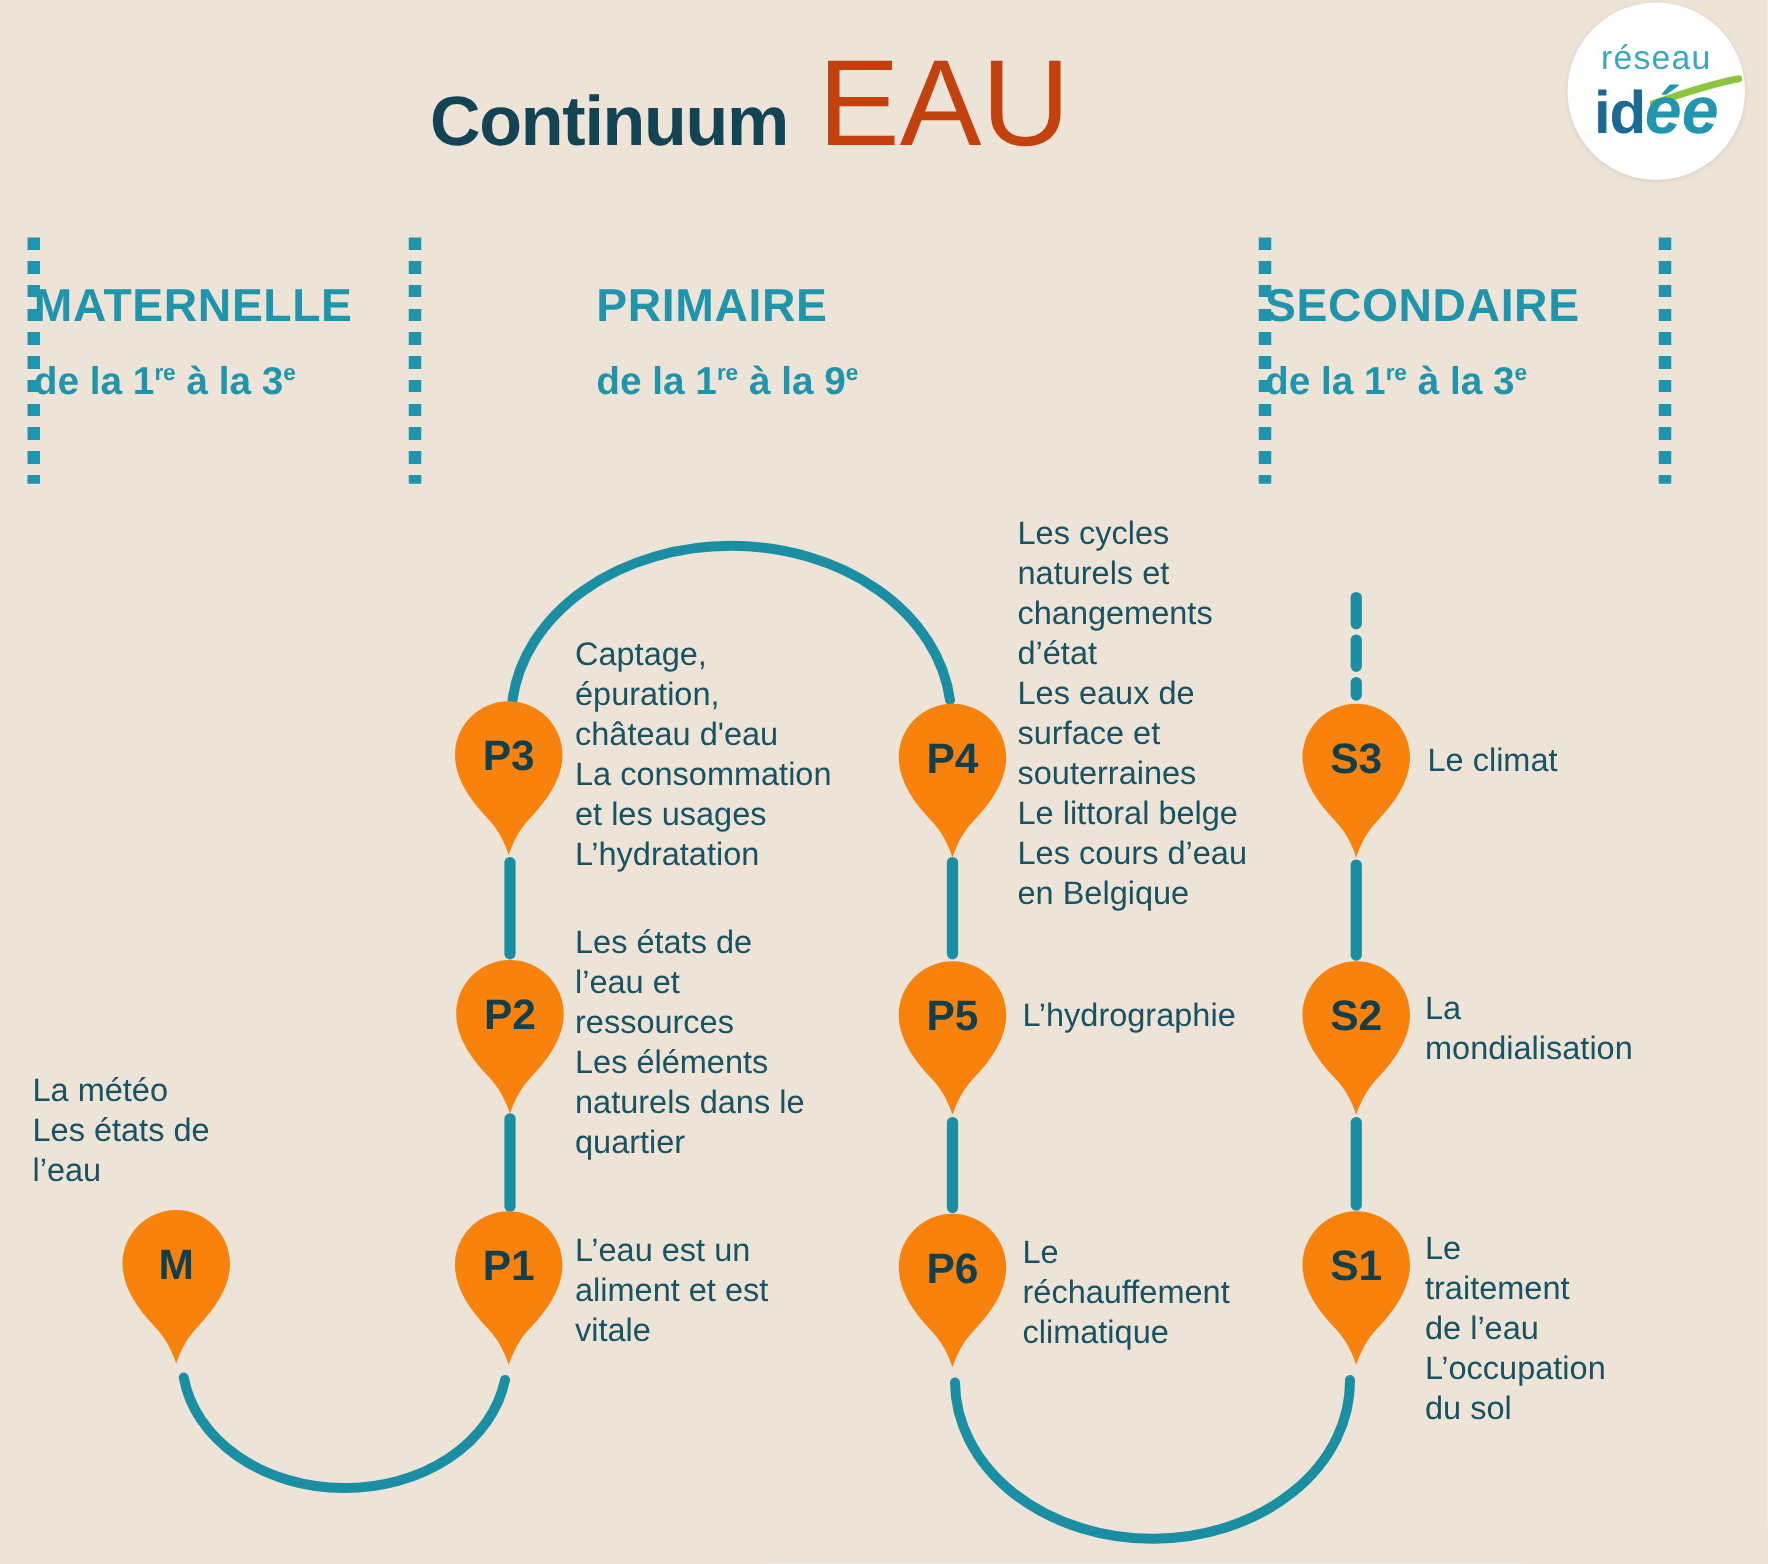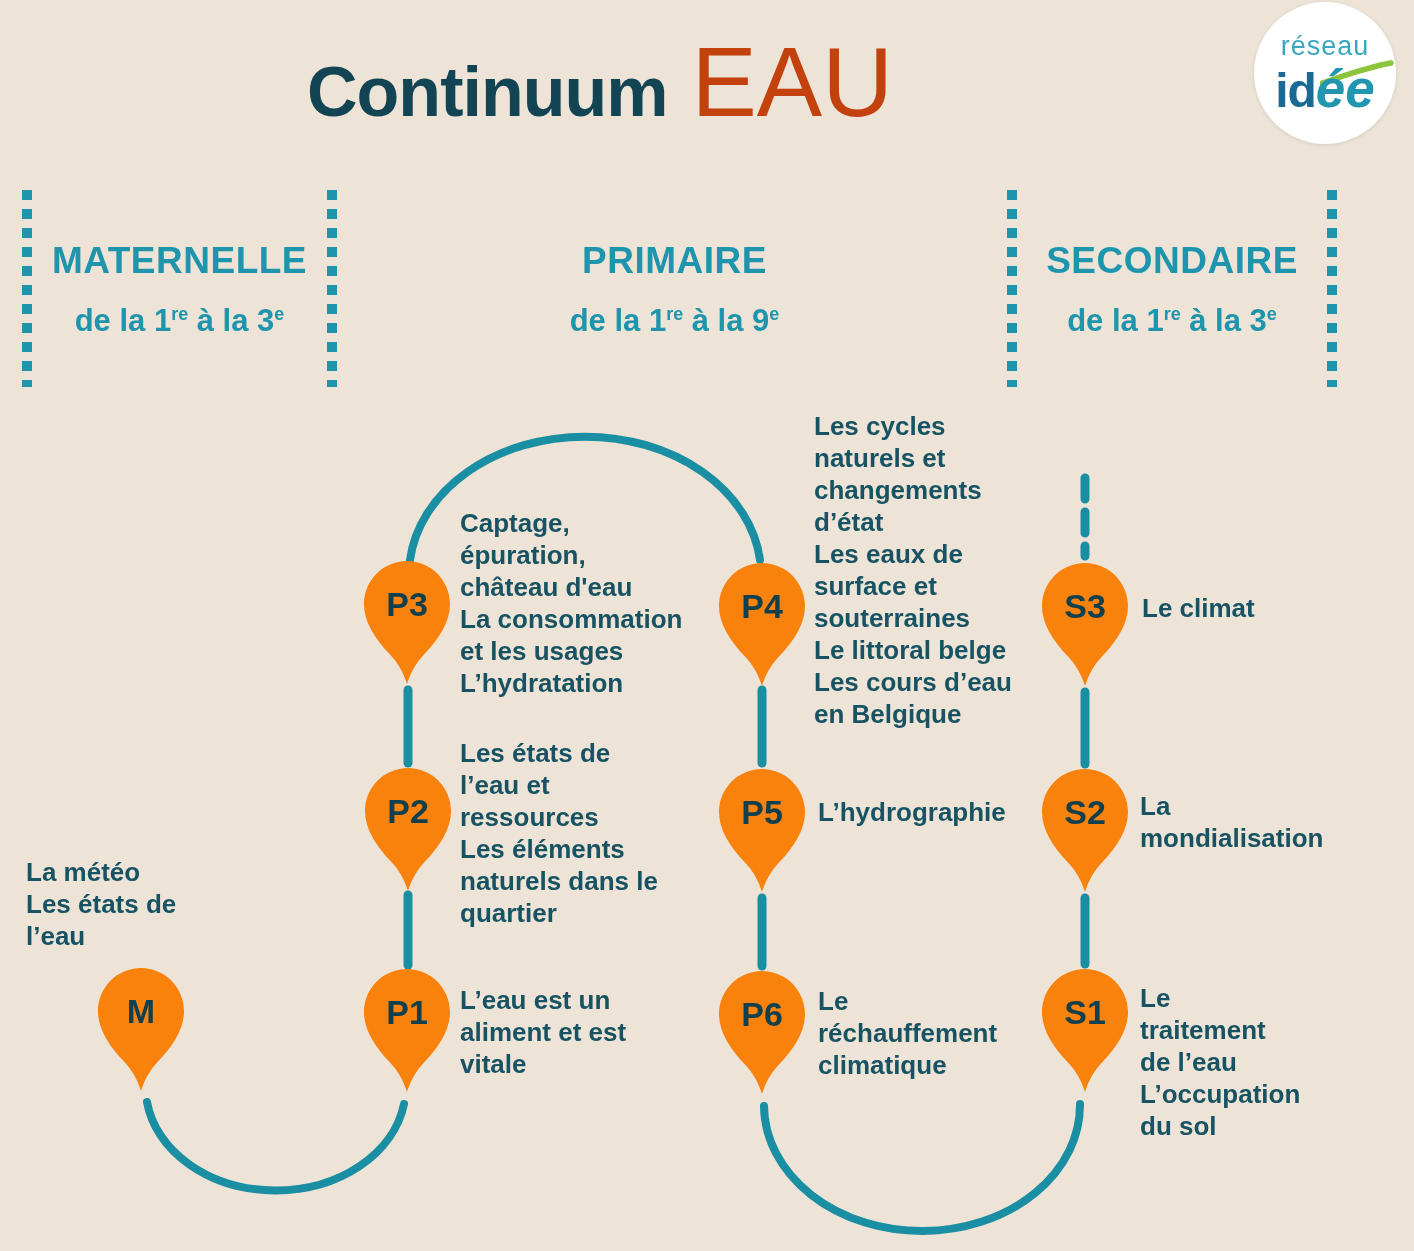--- a/index.html
+++ b/index.html
@@ -7,56 +7,56 @@
   .stage {
     position:relative; width:1414px; height:1251px;
     background:#EDE4D7; overflow:hidden;
   }
 
   
   .title-row {
     position:absolute; left:0; top:26px; width:1200px;
     display:flex; justify-content:center; align-items:baseline; gap:24px;
   }
-  .title-main { font-size:70px; font-weight:700; color:#134454; letter-spacing:-1px; }
+  .title-main { font-size:56px; font-weight:700; color:#134454; letter-spacing:-1px; }
   .title-accent { font-size:98px; font-weight:400; color:#c2410c; letter-spacing:0px; }
 
   
   .logo {
     position:absolute; left:1254px; top:2px; width:142px; height:142px;
     background:#ffffff; border-radius:50%; box-shadow:0 1px 4px rgba(0,0,0,0.10);
   }
   .logo-reseau { text-align:center; margin-top:29px; font-size:27px; font-weight:400;
                  color:#3AA6BF; letter-spacing:1px; }
   .logo-row { text-align:center; margin-top:-4px; position:relative; z-index:2; }
   .logo-id { font-size:48px; font-weight:800; color:#1A6A95; letter-spacing:-1px; }
   .logo-ee { font-size:53px; font-weight:700; font-style:italic; color:#2196AE; }
   .logo-swoosh { position:absolute; left:66px; top:58px; z-index:1; }
 
   
   .dotline {
     position:absolute; top:190px; height:197px; width:10px;
     background:repeating-linear-gradient(to bottom, #1E95AD 0 10px, transparent 10px 19px);
   }
-  .col-header { position:absolute; top:240px; text-align:center; color:#1E95AD; }
+  .col-header { position:absolute; top:224px; color:#1E95AD; }
   .col-title { font-size:37px; font-weight:800; letter-spacing:0.5px; }
   .col-sub { font-size:31px; font-weight:600; margin-top:21px; }
   .col-sub sup { font-size:58%; vertical-align:super; line-height:0; }
 
   
   .net { position:absolute; left:0; top:0; }
   .track { stroke:#1A8FA3; stroke-width:9; fill:none; stroke-linecap:round; }
   .arc { stroke-width:8; }
   .pin { fill:#F8820C; }
   .pin-text { font-family:"Liberation Sans", sans-serif; font-size:34px; font-weight:700;
               fill:#123F4C; text-anchor:middle; }
 
   
   .node-label {
-    position:absolute; font-size:26px; line-height:32px; font-weight:700;
+    position:absolute; font-size:26px; line-height:32px; font-weight:400;
     color:#175363; white-space:pre-line;
   }
   .node-label.centered { }
 </style>
 </head>
 <body>
 
 <div class="stage">
 
   <div class="title-row">

